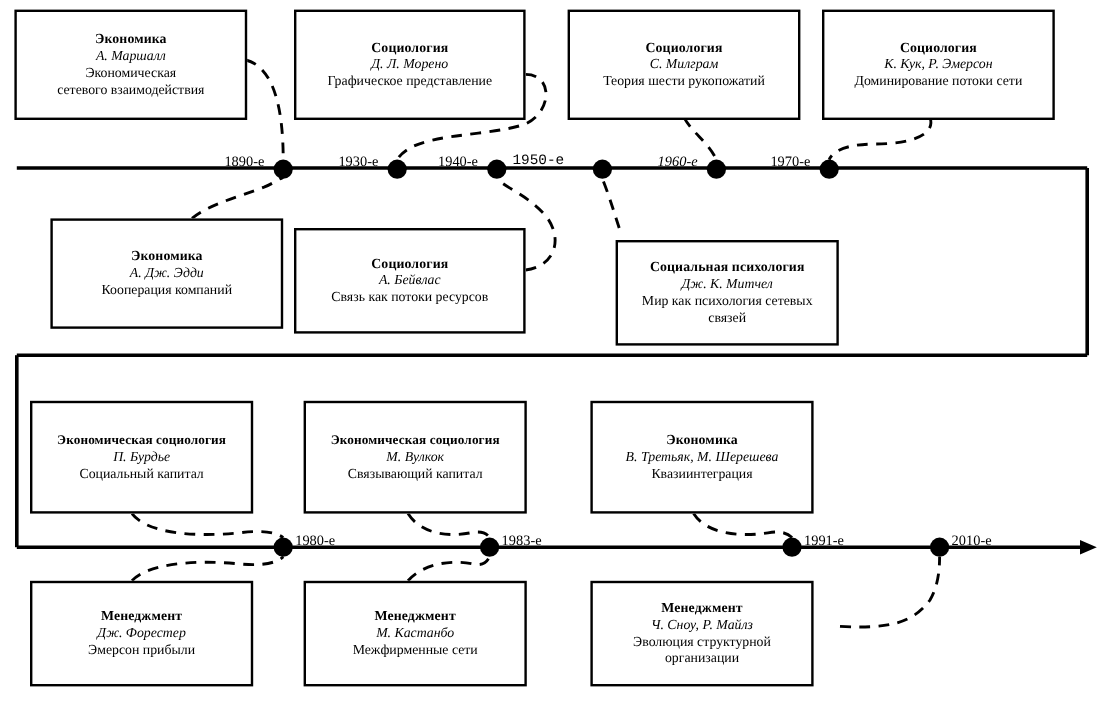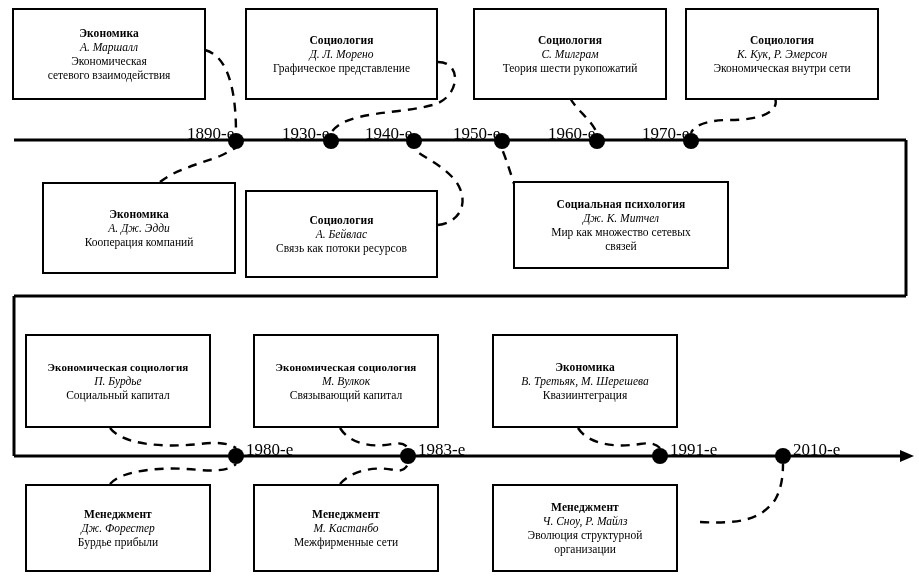--- a/index.html
+++ b/index.html
@@ -20,21 +20,21 @@
     padding:4px 6px;
     z-index:5;
   }
   .n-field{font-weight:bold;font-size:11.5px;line-height:14px;letter-spacing:.1px;white-space:nowrap;}
   .n-author{font-style:italic;font-size:11.5px;line-height:14px;white-space:nowrap;}
   .n-topic{font-size:11.5px;line-height:14px;}
   .n-field.small{font-size:11px;}
 
   .era-label{
     position:absolute;
-    font-size:17px;
+    font-size:12px;
     line-height:12px;
     font-family:"Liberation Serif",serif;
     white-space:nowrap;
     z-index:6;
   }
 </style>
 </head>
 <body>
 
 <div id="stage">
@@ -104,22 +104,22 @@
 
       <path d="M340,484 C352,470 376,466 394,470 C403,472 406,468 408,464"></path>
 
       <path d="M700,522 C740,524 760,520 775,500 C782,488 783,474 783,464"></path>
     </g>
   </svg>
 
   <div class="era-label" style="left:187px;top:128px;">1890-е</div>
   <div class="era-label" style="left:282px;top:128px;">1930-е</div>
   <div class="era-label" style="left:365px;top:128px;">1940-е</div>
-  <div class="era-label" style="left:453px;top:128px;">1950-е</div>
-  <div class="era-label" style="left:548px;top:128px;">1960-е</div>
+  <div class="era-label" style="left:427px;top:128px;font-family:Liberation Mono, monospace;">1950-е</div>
+  <div class="era-label" style="left:548px;top:128px;font-style:italic;">1960-е</div>
   <div class="era-label" style="left:642px;top:128px;">1970-е</div>
 
   <div class="era-label" style="left:246px;top:444px;">1980-е</div>
   <div class="era-label" style="left:418px;top:444px;">1983-е</div>
   <div class="era-label" style="left:670px;top:444px;">1991-е</div>
   <div class="era-label" style="left:793px;top:444px;">2010-е</div>
 
   <div class="node" style="left:12px;top:8px;width:194px;height:92px;">
     <div class="n-field">Экономика</div>
     <div class="n-author">А. Маршалл</div>
@@ -135,39 +135,39 @@
 
   <div class="node" style="left:473px;top:8px;width:194px;height:92px;">
     <div class="n-field">Социология</div>
     <div class="n-author">С. Милграм</div>
     <div class="n-topic">Теория шести рукопожатий</div>
   </div>
 
   <div class="node" style="left:685px;top:8px;width:194px;height:92px;">
     <div class="n-field">Социология</div>
     <div class="n-author">К. Кук, Р. Эмерсон</div>
-    <div class="n-topic">Экономическая внутри сети</div>
+    <div class="n-topic">Доминирование потоки сети</div>
   </div>
 
   <div class="node" style="left:42px;top:182px;width:194px;height:92px;">
     <div class="n-field">Экономика</div>
     <div class="n-author">А. Дж. Эдди</div>
     <div class="n-topic">Кооперация компаний</div>
   </div>
 
   <div class="node" style="left:245px;top:190px;width:193px;height:88px;">
     <div class="n-field">Социология</div>
     <div class="n-author">А. Бейвлас</div>
     <div class="n-topic">Связь как потоки ресурсов</div>
   </div>
 
-  <div class="node" style="left:513px;top:181px;width:216px;height:88px;">
+  <div class="node" style="left:513px;top:200px;width:186px;height:88px;">
     <div class="n-field">Социальная психология</div>
     <div class="n-author">Дж. К. Митчел</div>
-    <div class="n-topic">Мир как множество сетевых</div>
+    <div class="n-topic">Мир как психология сетевых</div>
     <div class="n-topic">связей</div>
   </div>
 
   <div class="node" style="left:25px;top:334px;width:186px;height:94px;">
     <div class="n-field small">Экономическая социология</div>
     <div class="n-author">П. Бурдье</div>
     <div class="n-topic">Социальный капитал</div>
   </div>
 
   <div class="node" style="left:253px;top:334px;width:186px;height:94px;">
@@ -178,21 +178,21 @@
 
   <div class="node" style="left:492px;top:334px;width:186px;height:94px;">
     <div class="n-field">Экономика</div>
     <div class="n-author">В. Третьяк, М. Шерешева</div>
     <div class="n-topic">Квазиинтеграция</div>
   </div>
 
   <div class="node" style="left:25px;top:484px;width:186px;height:88px;">
     <div class="n-field">Менеджмент</div>
     <div class="n-author">Дж. Форестер</div>
-    <div class="n-topic">Бурдье прибыли</div>
+    <div class="n-topic">Эмерсон прибыли</div>
   </div>
 
   <div class="node" style="left:253px;top:484px;width:186px;height:88px;">
     <div class="n-field">Менеджмент</div>
     <div class="n-author">М. Кастанбо</div>
     <div class="n-topic">Межфирменные сети</div>
   </div>
 
   <div class="node" style="left:492px;top:484px;width:186px;height:88px;">
     <div class="n-field">Менеджмент</div>

